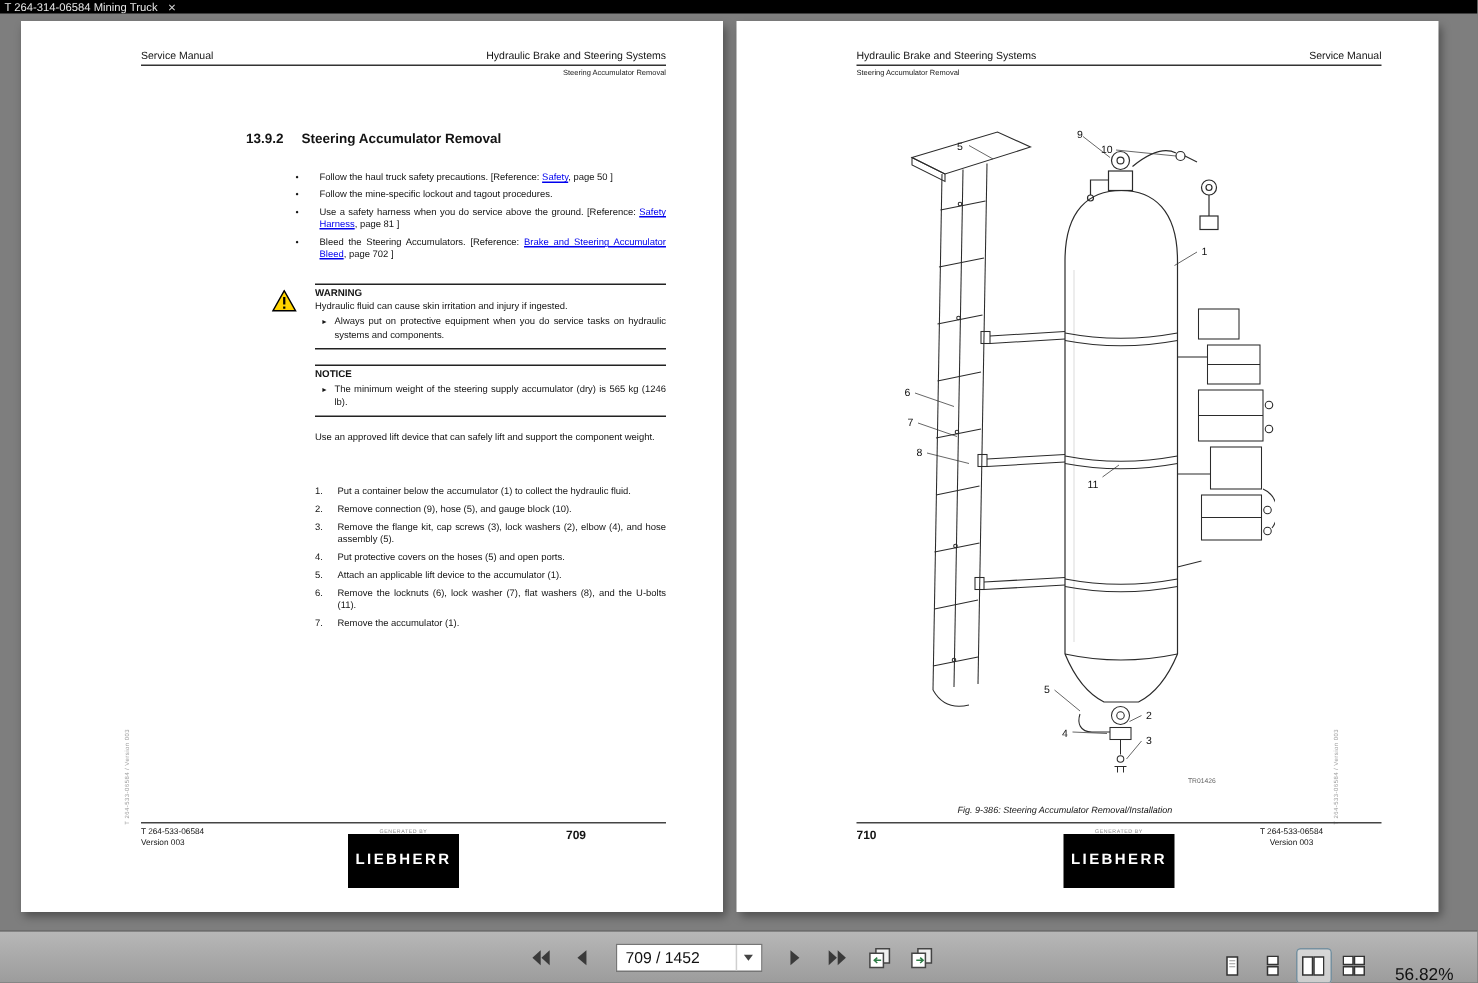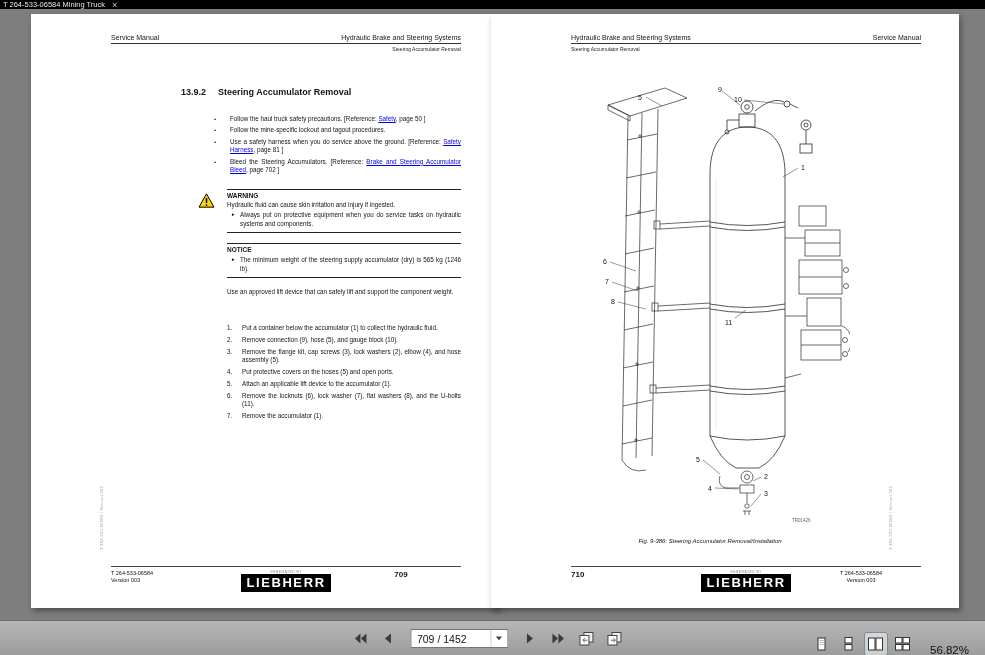--- a/index.html
+++ b/index.html
@@ -9,21 +9,21 @@
   
   .topbar { position:absolute; top:0; left:0; width:985px; height:9px; background:#000;
             color:#e6e6e6; display:flex; align-items:center; gap:7px; padding-left:3px;
             font-size:7.5px; line-height:10px; overflow:hidden; z-index:6; }
   .topbar .close { color:#cfcfcf; font-size:9px; }
 
   
   .viewer { position:absolute; top:9px; left:0; width:985px; height:611px; background:#7e7e7e; }
   .page { position:absolute; top:5px; width:468px; height:594px; background:#fff; color:#141414;
           box-shadow:2px 3px 6px rgba(0,0,0,.38); }
-  #pageL { left:14px;margin-left:17px; }
+  #pageL { left:14px; }
   #pageR { left:491px; }
 
   
   .ph { position:absolute; top:20px; left:80px; right:38px; }
   .ph-row { display:flex; justify-content:space-between; font-size:7px; padding-bottom:2px;
             border-bottom:1px solid #333; }
   .ph-sub { font-size:5px; color:#222; margin-top:1.5px; }
   #pageL .ph-sub { text-align:right; }
   #pageR .ph-sub { text-align:left; }
 
@@ -51,22 +51,22 @@
   .step .sn { width:15px; flex:none; }
   .step .st { flex:1; text-align:justify; }
 
   
   .pf { position:absolute; left:80px; right:38px; bottom:16px; border-top:1px solid #444;
         padding-top:3px; display:flex; align-items:flex-start; font-size:5.5px; }
   .pf .sideblock { width:120px; line-height:1.35; }
   .pf .sideblock.right { text-align:center; }
   .pf .centerblock { flex:1; text-align:center; }
   .genby { font-size:3.5px; color:#888; letter-spacing:.4px; }
-  .logo { background:#000; color:#fff; font-weight:bold; font-size:13px; letter-spacing:1.6px;
-          padding:1px 5px; line-height:1.25; display:inline-block; }
+  .logo { background:#000; color:#fff; font-weight:bold; font-size:10px; letter-spacing:1.6px;
+          padding:12px 5px; line-height:1.25; display:inline-block; }
   .pagenum { font-size:8px; font-weight:bold; }
 
   .side-code { position:absolute; bottom:58px; font-size:4px; color:#9a9a9a; white-space:nowrap;
                writing-mode:vertical-rl; transform:rotate(180deg); letter-spacing:.3px; }
   #pageL .side-code { left:68px; }
   #pageR .side-code { right:66px; }
 
   
   .diagram { position:absolute; top:64px; left:79px; width:280px; height:452px; }
   .fig-cap { position:absolute; top:524px; left:79px; width:280px; text-align:center;
@@ -86,21 +86,21 @@
   .page-field input { border:none; outline:none; width:79px; font-size:10.5px; padding-left:6px;
                       font-family:"Liberation Sans",sans-serif; background:transparent; color:#111; }
   .page-field .dd { width:16px; height:100%; display:flex; align-items:center; justify-content:center;
                     border-left:1px solid #cfcfcf; }
   .zoom { font-size:11.5px; color:#111; margin-left:12px; }
 </style>
 </head>
 <body>
 
 <div class="topbar">
-  <span>T 264-533-06584 Mining Truck</span>
+  <span>T 264-314-06584 Mining Truck</span>
   <span class="close">×</span>
 </div>
 
 <div class="viewer">
 
   <div class="page" id="pageL">
     <div class="ph">
       <div class="ph-row">
         <span>Service Manual</span>
         <span>Hydraulic Brake and Steering Systems</span>

